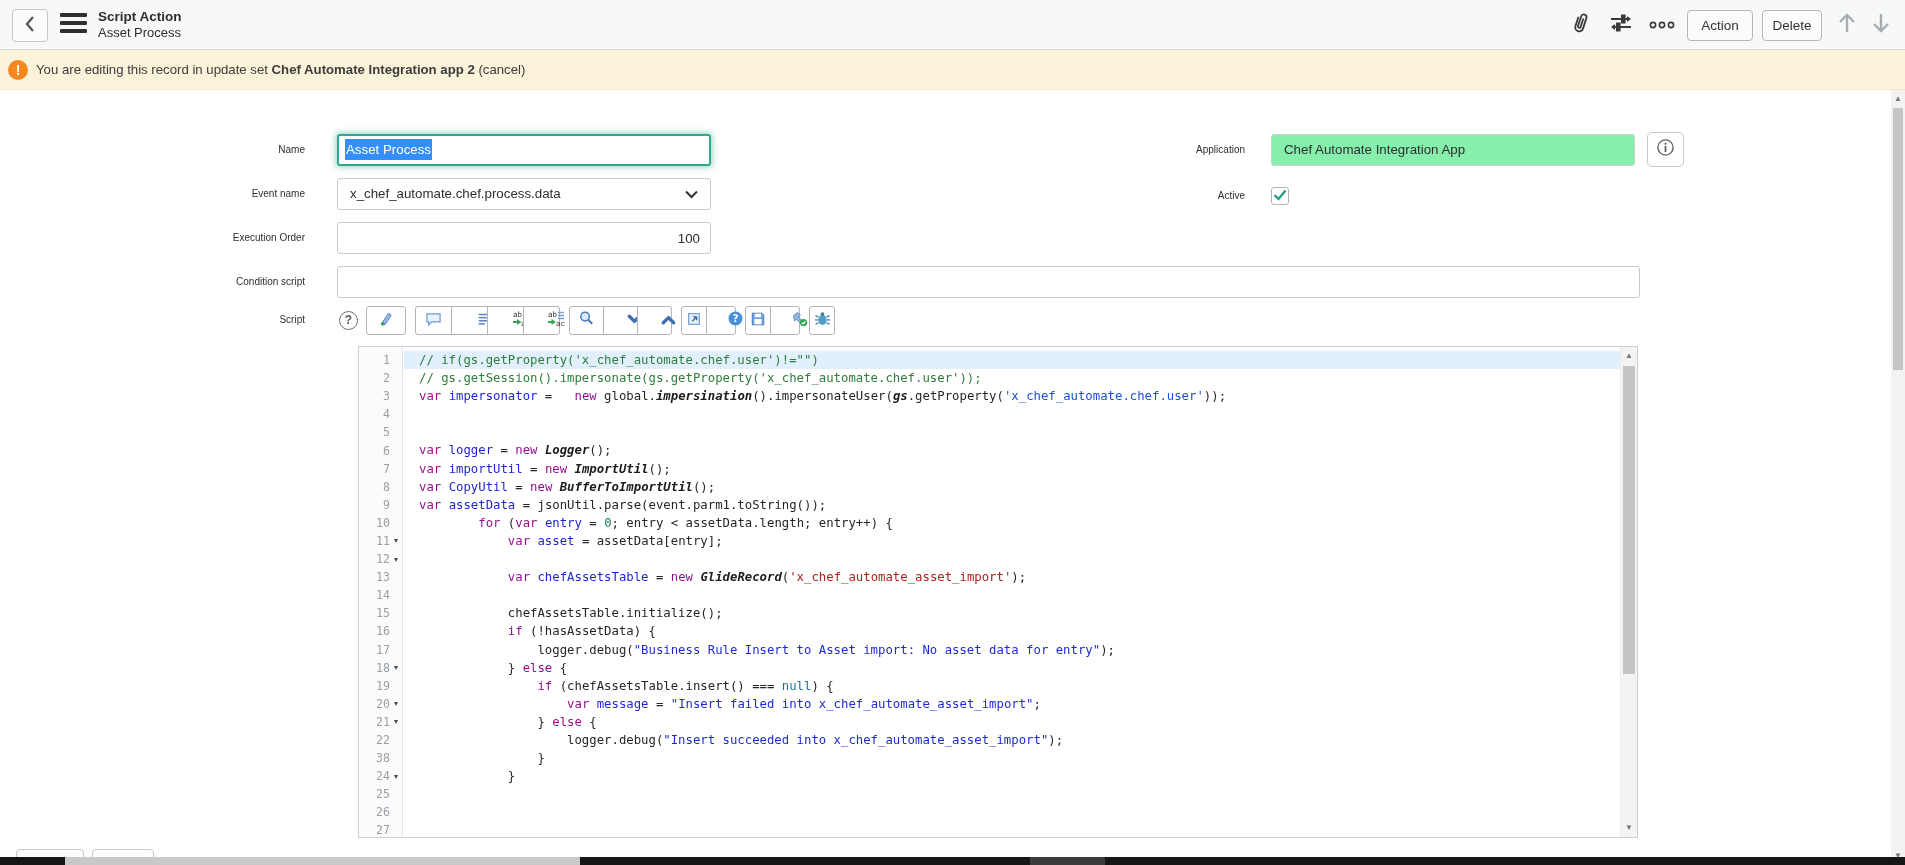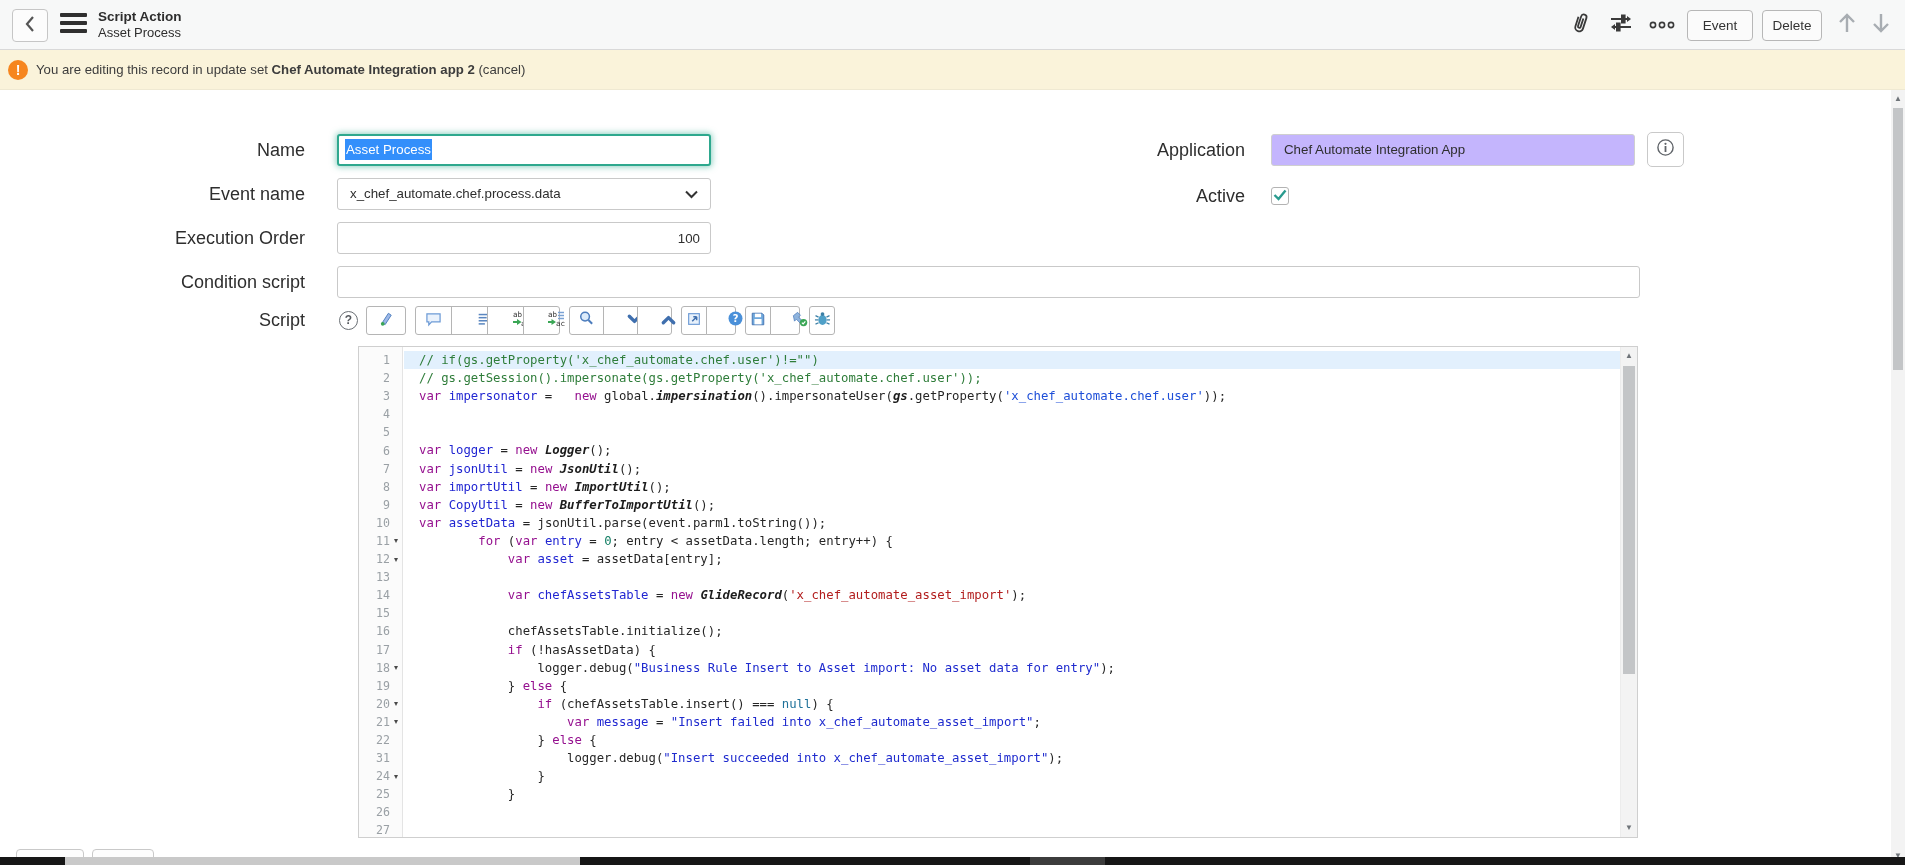--- a/index.html
+++ b/index.html
@@ -29,35 +29,35 @@
     background:#faf3da; border-bottom:1px solid #efe9d2; }
   .warn-ico { position:absolute; left:8px; top:10px; width:20px; height:20px;
     border-radius:50%; background:#f6861f; color:#fff; font-weight:bold;
     font-size:14px; text-align:center; line-height:20px; }
   .warn-txt { position:absolute; left:36px; top:0; line-height:40px;
     font-size:13.2px; color:#3c3c3c; }
   .warn-txt b { font-weight:bold; }
   .warn-cancel { color:#3c3c3c; cursor:pointer; text-decoration:none; }
 
   
-  .flabel { position:absolute; font-size:18px; color:#2e2e2e;
+  .flabel { position:absolute; font-size:10px; color:#2e2e2e;
     text-align:right; line-height:32px; }
   .fin { position:absolute; height:32px; border:1px solid #c9c9c9;
     border-radius:3px; background:#fff; font-size:13.3px; color:#2e2e2e;
     font-family:"Liberation Sans", sans-serif;padding-left:36px; }
   .name-box { left:337px; top:134px; width:374px;
     border:2px solid #2ea88e; box-shadow:0 0 6px 1px rgba(46,168,142,.55);
     line-height:28px; padding-left:6px; cursor:text; }
   .name-box .sel { background:#338ffb; color:#fff; padding:3px 1px; }
   .sel-box { left:337px; top:178px; width:374px; line-height:30px;
     padding-left:12px; cursor:pointer; }
   .sel-box svg { position:absolute; right:12px; top:11px; }
   .exec-box { left:337px; top:222px; width:374px; text-align:right; padding-right:10px; }
   .cond-box { left:337px; top:266px; width:1303px; }
-  .app-box { left:1271px; top:134px; width:364px; background:#c4b5fd;
+  .app-box { left:1271px; top:134px; width:364px; background:#86efac;
     border-color:#cfcfcf; line-height:30px; padding-left:12px; }
   .info-btn { position:absolute; left:1647px; top:132px; width:37px; height:35px;
     background:#fff; border:1px solid #c9c9c9; border-radius:5px;
     display:flex; align-items:center; justify-content:center; cursor:pointer; }
   .chk { position:absolute; left:1271px; top:187px; width:18px; height:18px;
     background:#fff; border:1px solid #b3b3b3; border-radius:3px;
     display:flex; align-items:center; justify-content:center; cursor:pointer; }
 
   
   .script-help { position:absolute; left:339px; top:311px; width:19px; height:19px;
@@ -155,21 +155,21 @@
   </div>
   <div class="hdr-ico" style="left:1649px;">
     <span>
       <svg width="26" height="10" viewBox="0 0 26 10">
         <circle cx="4" cy="5" r="2.6" fill="none" stroke="#3a3a3a" stroke-width="1.6"></circle>
         <circle cx="13" cy="5" r="2.6" fill="none" stroke="#3a3a3a" stroke-width="1.6"></circle>
         <circle cx="22" cy="5" r="2.6" fill="none" stroke="#3a3a3a" stroke-width="1.6"></circle>
       </svg>
     </span>
   </div>
-  <div class="hbtn" style="left:1687px; width:66px;">Event</div>
+  <div class="hbtn" style="left:1687px; width:66px;">Action</div>
   <div class="hbtn" style="left:1762px; width:60px;">Delete</div>
   <div class="hdr-ico" style="left:1834px;">
     <span>
       <svg width="22" height="24" viewBox="0 0 22 24">
           <path d="M11 21 V5 M4 11 L11 4 L18 11" fill="none" stroke="#a8adb2" stroke-width="2.4"></path>
         </svg>
     </span>
   </div>
   <div class="hdr-ico" style="left:1868px;">
     <span>
@@ -426,21 +426,21 @@
       </div>
       <div class="gut-row">
         <span class="gnum">21</span>
         <span class="gfold">▾</span>
       </div>
       <div class="gut-row">
         <span class="gnum">22</span>
         <span class="gfold"></span>
       </div>
       <div class="gut-row">
-        <span class="gnum">31</span>
+        <span class="gnum">38</span>
         <span class="gfold"></span>
       </div>
       <div class="gut-row">
         <span class="gnum">24</span>
         <span class="gfold">▾</span>
       </div>
       <div class="gut-row">
         <span class="gnum">25</span>
         <span class="gfold"></span>
       </div>
@@ -453,21 +453,20 @@
         <span class="gfold"></span>
       </div>
     </div>
   <div class="ed-code" id="code">
       <div class="code-row active"><span class="tok-com">// if(gs.getProperty('x_chef_automate.chef.user')!="")</span></div>
       <div class="code-row"><span class="tok-com">// gs.getSession().impersonate(gs.getProperty('x_chef_automate.chef.user'));</span></div>
       <div class="code-row"><span class="tok-kw">var</span><span class="tok-pl"> </span><span class="tok-def">impersonator</span><span class="tok-pl"> =   </span><span class="tok-kw">new</span><span class="tok-pl"> global.</span><span class="tok-type">impersination</span><span class="tok-pl">().impersonateUser(</span><span class="tok-type">gs</span><span class="tok-pl">.getProperty(</span><span class="tok-str1">'x_chef_automate.chef.user'</span><span class="tok-pl">));</span></div>
       <div class="code-row"></div>
       <div class="code-row"></div>
       <div class="code-row"><span class="tok-kw">var</span><span class="tok-pl"> </span><span class="tok-def">logger</span><span class="tok-pl"> = </span><span class="tok-kw">new</span><span class="tok-pl"> </span><span class="tok-type">Logger</span><span class="tok-pl">();</span></div>
-      <div class="code-row"><span class="tok-kw">var</span><span class="tok-pl"> </span><span class="tok-def">jsonUtil</span><span class="tok-pl"> = </span><span class="tok-kw">new</span><span class="tok-pl"> </span><span class="tok-type">JsonUtil</span><span class="tok-pl">();</span></div>
       <div class="code-row"><span class="tok-kw">var</span><span class="tok-pl"> </span><span class="tok-def">importUtil</span><span class="tok-pl"> = </span><span class="tok-kw">new</span><span class="tok-pl"> </span><span class="tok-type">ImportUtil</span><span class="tok-pl">();</span></div>
       <div class="code-row"><span class="tok-kw">var</span><span class="tok-pl"> </span><span class="tok-def">CopyUtil</span><span class="tok-pl"> = </span><span class="tok-kw">new</span><span class="tok-pl"> </span><span class="tok-type">BufferToImportUtil</span><span class="tok-pl">();</span></div>
       <div class="code-row"><span class="tok-kw">var</span><span class="tok-pl"> </span><span class="tok-def">assetData</span><span class="tok-pl"> = jsonUtil.parse(event.parm1.toString());</span></div>
       <div class="code-row"><span class="tok-pl">        </span><span class="tok-kw">for</span><span class="tok-pl"> (</span><span class="tok-kw">var</span><span class="tok-pl"> </span><span class="tok-def">entry</span><span class="tok-pl"> = </span><span class="tok-num">0</span><span class="tok-pl">; entry &lt; assetData.length; entry++) {</span></div>
       <div class="code-row"><span class="tok-pl">            </span><span class="tok-kw">var</span><span class="tok-pl"> </span><span class="tok-def">asset</span><span class="tok-pl"> = assetData[entry];</span></div>
       <div class="code-row"></div>
       <div class="code-row"><span class="tok-pl">            </span><span class="tok-kw">var</span><span class="tok-pl"> </span><span class="tok-def">chefAssetsTable</span><span class="tok-pl"> = </span><span class="tok-kw">new</span><span class="tok-pl"> </span><span class="tok-type">GlideRecord</span><span class="tok-pl">(</span><span class="tok-str1i">'x_chef_automate_asset_import'</span><span class="tok-pl">);</span></div>
       <div class="code-row"></div>
       <div class="code-row"><span class="tok-pl">            chefAssetsTable.initialize();</span></div>
       <div class="code-row"><span class="tok-pl">            </span><span class="tok-kw">if</span><span class="tok-pl"> (!hasAssetData) {</span></div>

